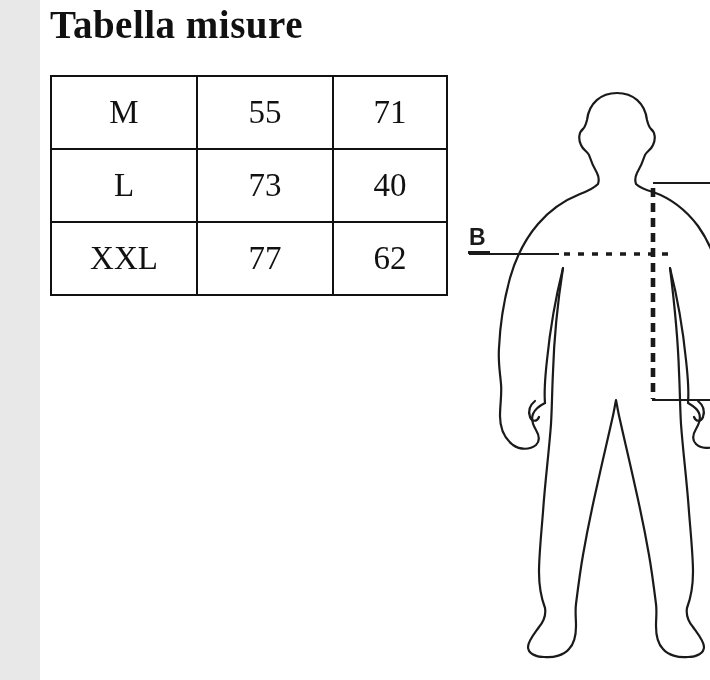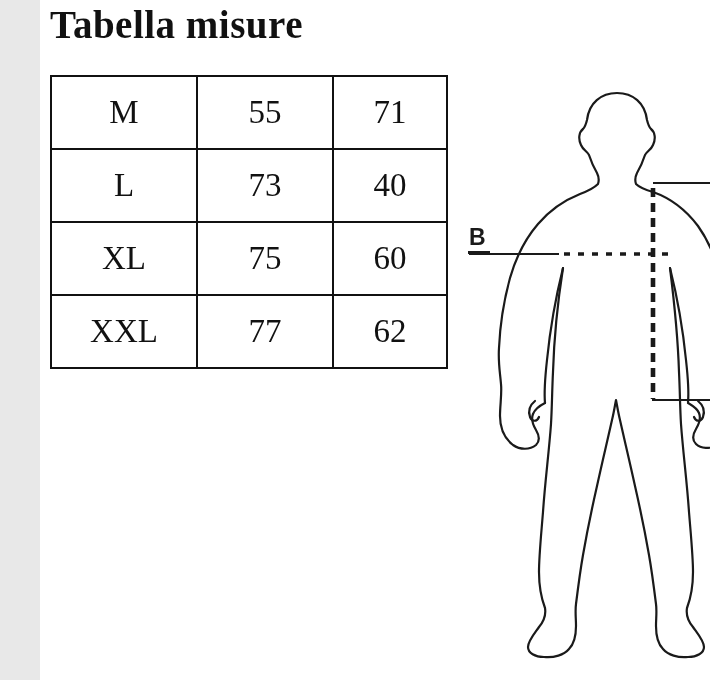--- a/index.html
+++ b/index.html
@@ -73,25 +73,20 @@
     <tbody>
       <tr class="row">
         <td class="c1">M</td>
         <td class="c2">55</td>
         <td class="c3">71</td>
       </tr>
       <tr class="row">
         <td class="c1">L</td>
         <td class="c2">73</td>
         <td class="c3">40</td>
-      </tr>
-      <tr class="row">
-        <td class="c1">XL</td>
-        <td class="c2">75</td>
-        <td class="c3">60</td>
       </tr>
       <tr class="row">
         <td class="c1">XXL</td>
         <td class="c2">77</td>
         <td class="c3">62</td>
       </tr>
     </tbody>
   </table>
 
   <svg id="figure" width="710" height="680" viewBox="0 0 710 680">

